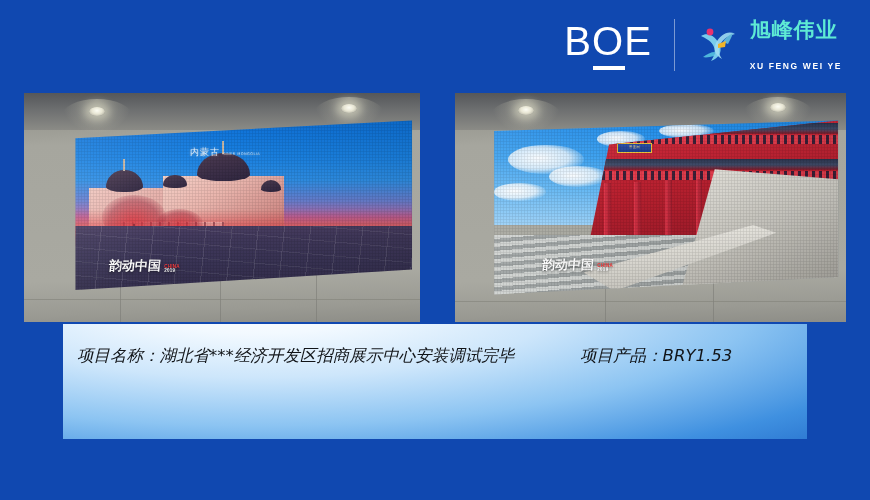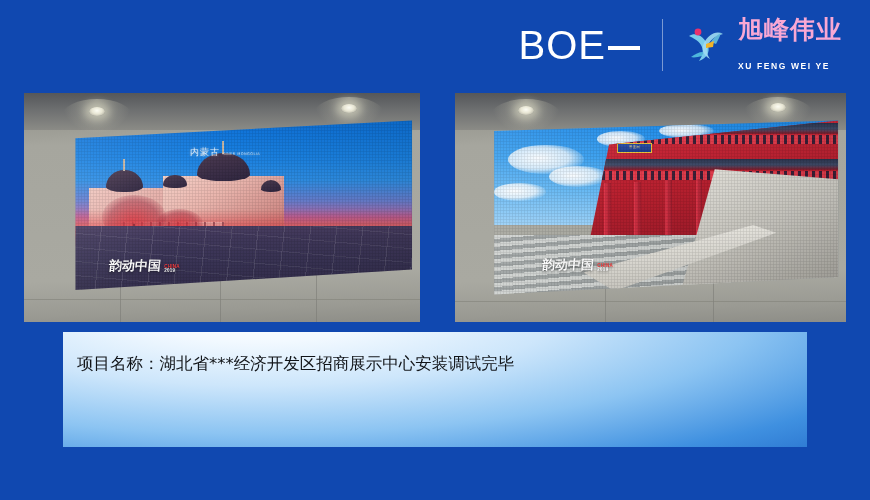--- a/index.html
+++ b/index.html
@@ -12,21 +12,21 @@
 
   
   .header {
     position:absolute; top:0; left:0; width:870px; height:90px;
   }
   .logo-lockup {
     position:absolute; right:28px; top:16px;
     display:flex; align-items:center; height:58px;
   }
   .boe-logo {
-    display:flex; align-items:center;
+    display:flex; flex-direction:column; align-items:center;
     padding-right:22px;
   }
   .boe-word {
     color:#ffffff;
     font-size:40px; font-weight:400; letter-spacing:1px;
     line-height:40px;
     font-family:"Liberation Sans","DejaVu Sans",sans-serif;
   }
   .boe-underline {
     width:32px; height:4px; background:#ffffff;
@@ -34,21 +34,21 @@
   }
   .logo-divider {
     width:1px; height:52px; background:rgba(255,255,255,0.45);
   }
   .partner-logo {
     display:flex; align-items:center; padding-left:20px;
   }
   .partner-mark { width:46px; height:46px; flex:0 0 46px; }
   .partner-text { margin-left:9px; }
   .partner-cn {
-    color:#f9a8d4; font-size:25px; font-weight:bold;
+    color:#5eead4; font-size:21px; font-weight:bold;
     letter-spacing:1px; line-height:24px;
     font-family:"DejaVu Sans","Liberation Sans",sans-serif;
   }
   .partner-en {
     color:#ffffff; font-size:8.5px; font-weight:bold;
     letter-spacing:1.6px; line-height:12px; margin-top:18px;
     font-family:"Liberation Sans","DejaVu Sans",sans-serif;
   }
 
   
@@ -232,23 +232,24 @@
   }
   .pixel-grid {
     position:absolute; inset:0; pointer-events:none; opacity:.14;
     background-image:
       repeating-linear-gradient(0deg,rgba(0,0,0,.5) 0 1px,transparent 1px 3px),
       repeating-linear-gradient(90deg,rgba(0,0,0,.5) 0 1px,transparent 1px 3px);
   }
 
   
   .info-panel {
-    position:absolute; left:63px; top:332px; width:744px; height:115px;
+    position:absolute; left:63px; top:324px; width:744px; height:115px;
     background:
       radial-gradient(120% 190% at 26% -18%, #ffffff 0%, #f2f9ff 14%, #cde6fb 34%, #8cc4f2 56%, #3f90e0 78%, #1b62c4 100%);
+    font-style: italic;
   }
   .info-grid {
     position:absolute; left:14px; top:22px; right:0;
   }
   .info-row { display:flex; align-items:baseline; margin-bottom:13px; }
   .info-col-a { width:510px; }
   .info-col-b { width:230px; }
   .info-text {
     color:#111418; font-size:16.5px; line-height:20px;
     font-family:"DejaVu Sans","Liberation Sans",sans-serif;
@@ -412,19 +413,22 @@
   </div>
 </div>
 
 <div class="info-panel">
   <div class="info-grid">
 
     <div class="info-row">
       <div class="info-col-a">
         <span class="info-text">项目名称：湖北省***经济开发区招商展示中心安装调试完毕</span>
       </div>
+      <div class="info-col-b">
+        <span class="info-text">项目产品：BRY1.53</span>
+      </div>
     </div>
 
     <div class="info-row">
     </div>
 
   </div>
 </div>
 
 </body></html>

